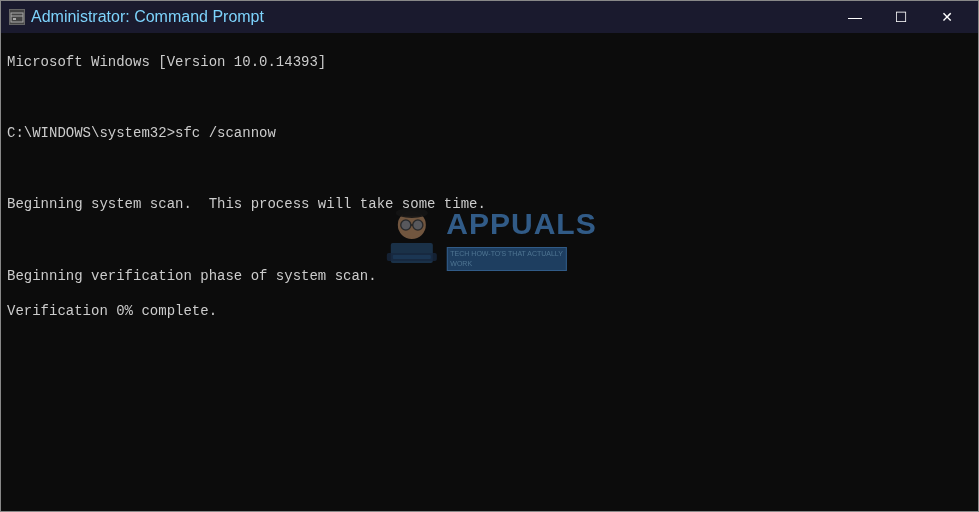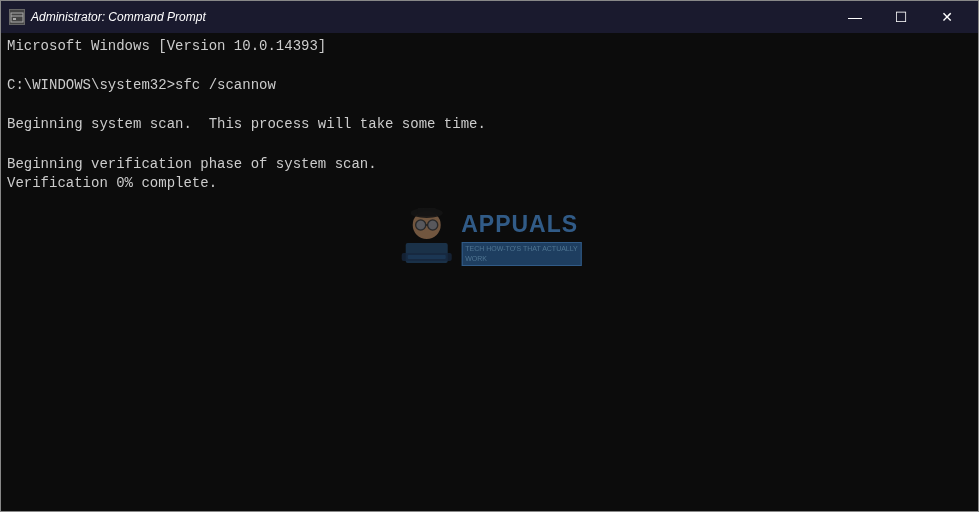--- a/index.html
+++ b/index.html
@@ -40,25 +40,24 @@
       background: #444;
       display: flex;
       align-items: center;
       justify-content: center;
       font-size: 10px;
       color: #fff;
       border: 1px solid #666;
     }
 
     .title-bar-text {
-      color: #ffffff;
-      font-size: 12px;
+      color: #7dd3fc;
+      font-size: 16px;
       font-family: 'Segoe UI', Arial, sans-serif;
       flex: 1;
-      font-style: italic;
     }
 
     .title-bar-buttons {
       display: flex;
       gap: 0;
     }
 
     .title-bar-btn {
       width: 46px;
       height: 32px;
@@ -81,20 +80,21 @@
       font-size: 14px;
       color: #cccccc;
       line-height: 1.4;
       overflow: hidden;
       position: relative;
     }
 
     .terminal-line {
       white-space: pre;
       min-height: 1.4em;
+      margin-top: 16px;
     }
 
     .cursor {
       display: inline-block;
       width: 8px;
       height: 14px;
       background: #cccccc;
       vertical-align: text-bottom;
       animation: blink 1s step-end infinite;
     }
@@ -110,21 +110,21 @@
       left: 50%;
       transform: translateX(-50%);
       opacity: 0.6;
       display: flex;
       align-items: center;
       gap: 6px;
     }
 
     .watermark-text {
       font-family: Arial, sans-serif;
-      font-size: 23px;
+      font-size: 30px;
       font-weight: bold;
       color: #4a90d9;
       letter-spacing: 1px;
     }
 
     .watermark-badge {
       background: #2a6099;
       color: #7ab8e8;
       font-family: Arial, sans-serif;
       font-size: 7px;

